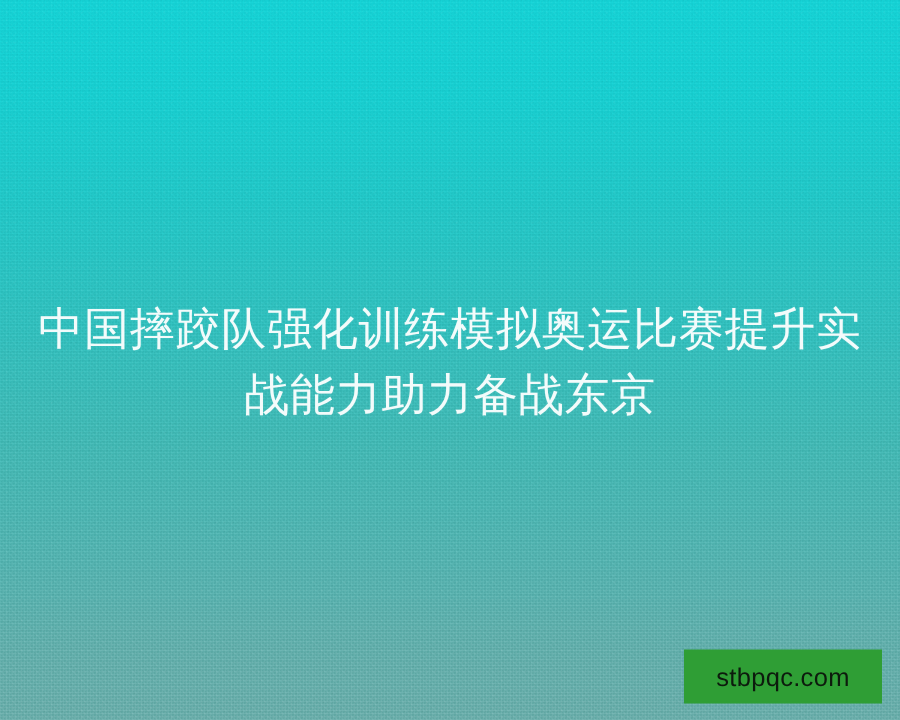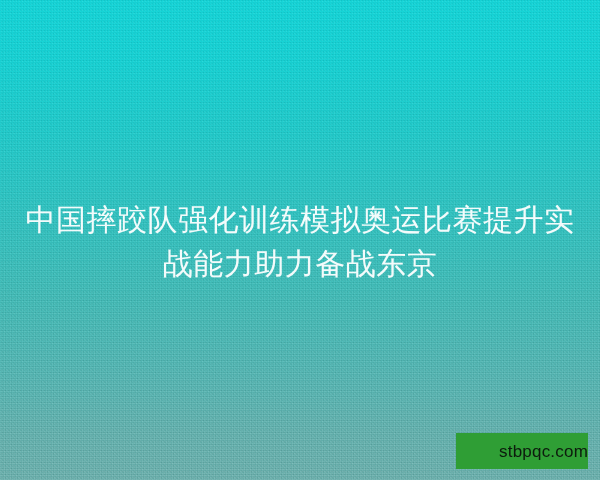--- a/index.html
+++ b/index.html
@@ -95,21 +95,21 @@
   
   #watermark {
     position: absolute;
     left: 456px;
     top: 433px;
     width: 132px;
     height: 36px;
     background: #2f9e35;
     display: flex;
     align-items: center;
-    justify-content: flex-end;
+    justify-content: center;
   }
   #watermark-label {
     color: #0d1b0d;
     font-size: 17px;
     line-height: 17px;
     letter-spacing: 0.2px;
     font-family: "Liberation Sans", "DejaVu Sans", sans-serif;
   }
 </style>
 </head>

